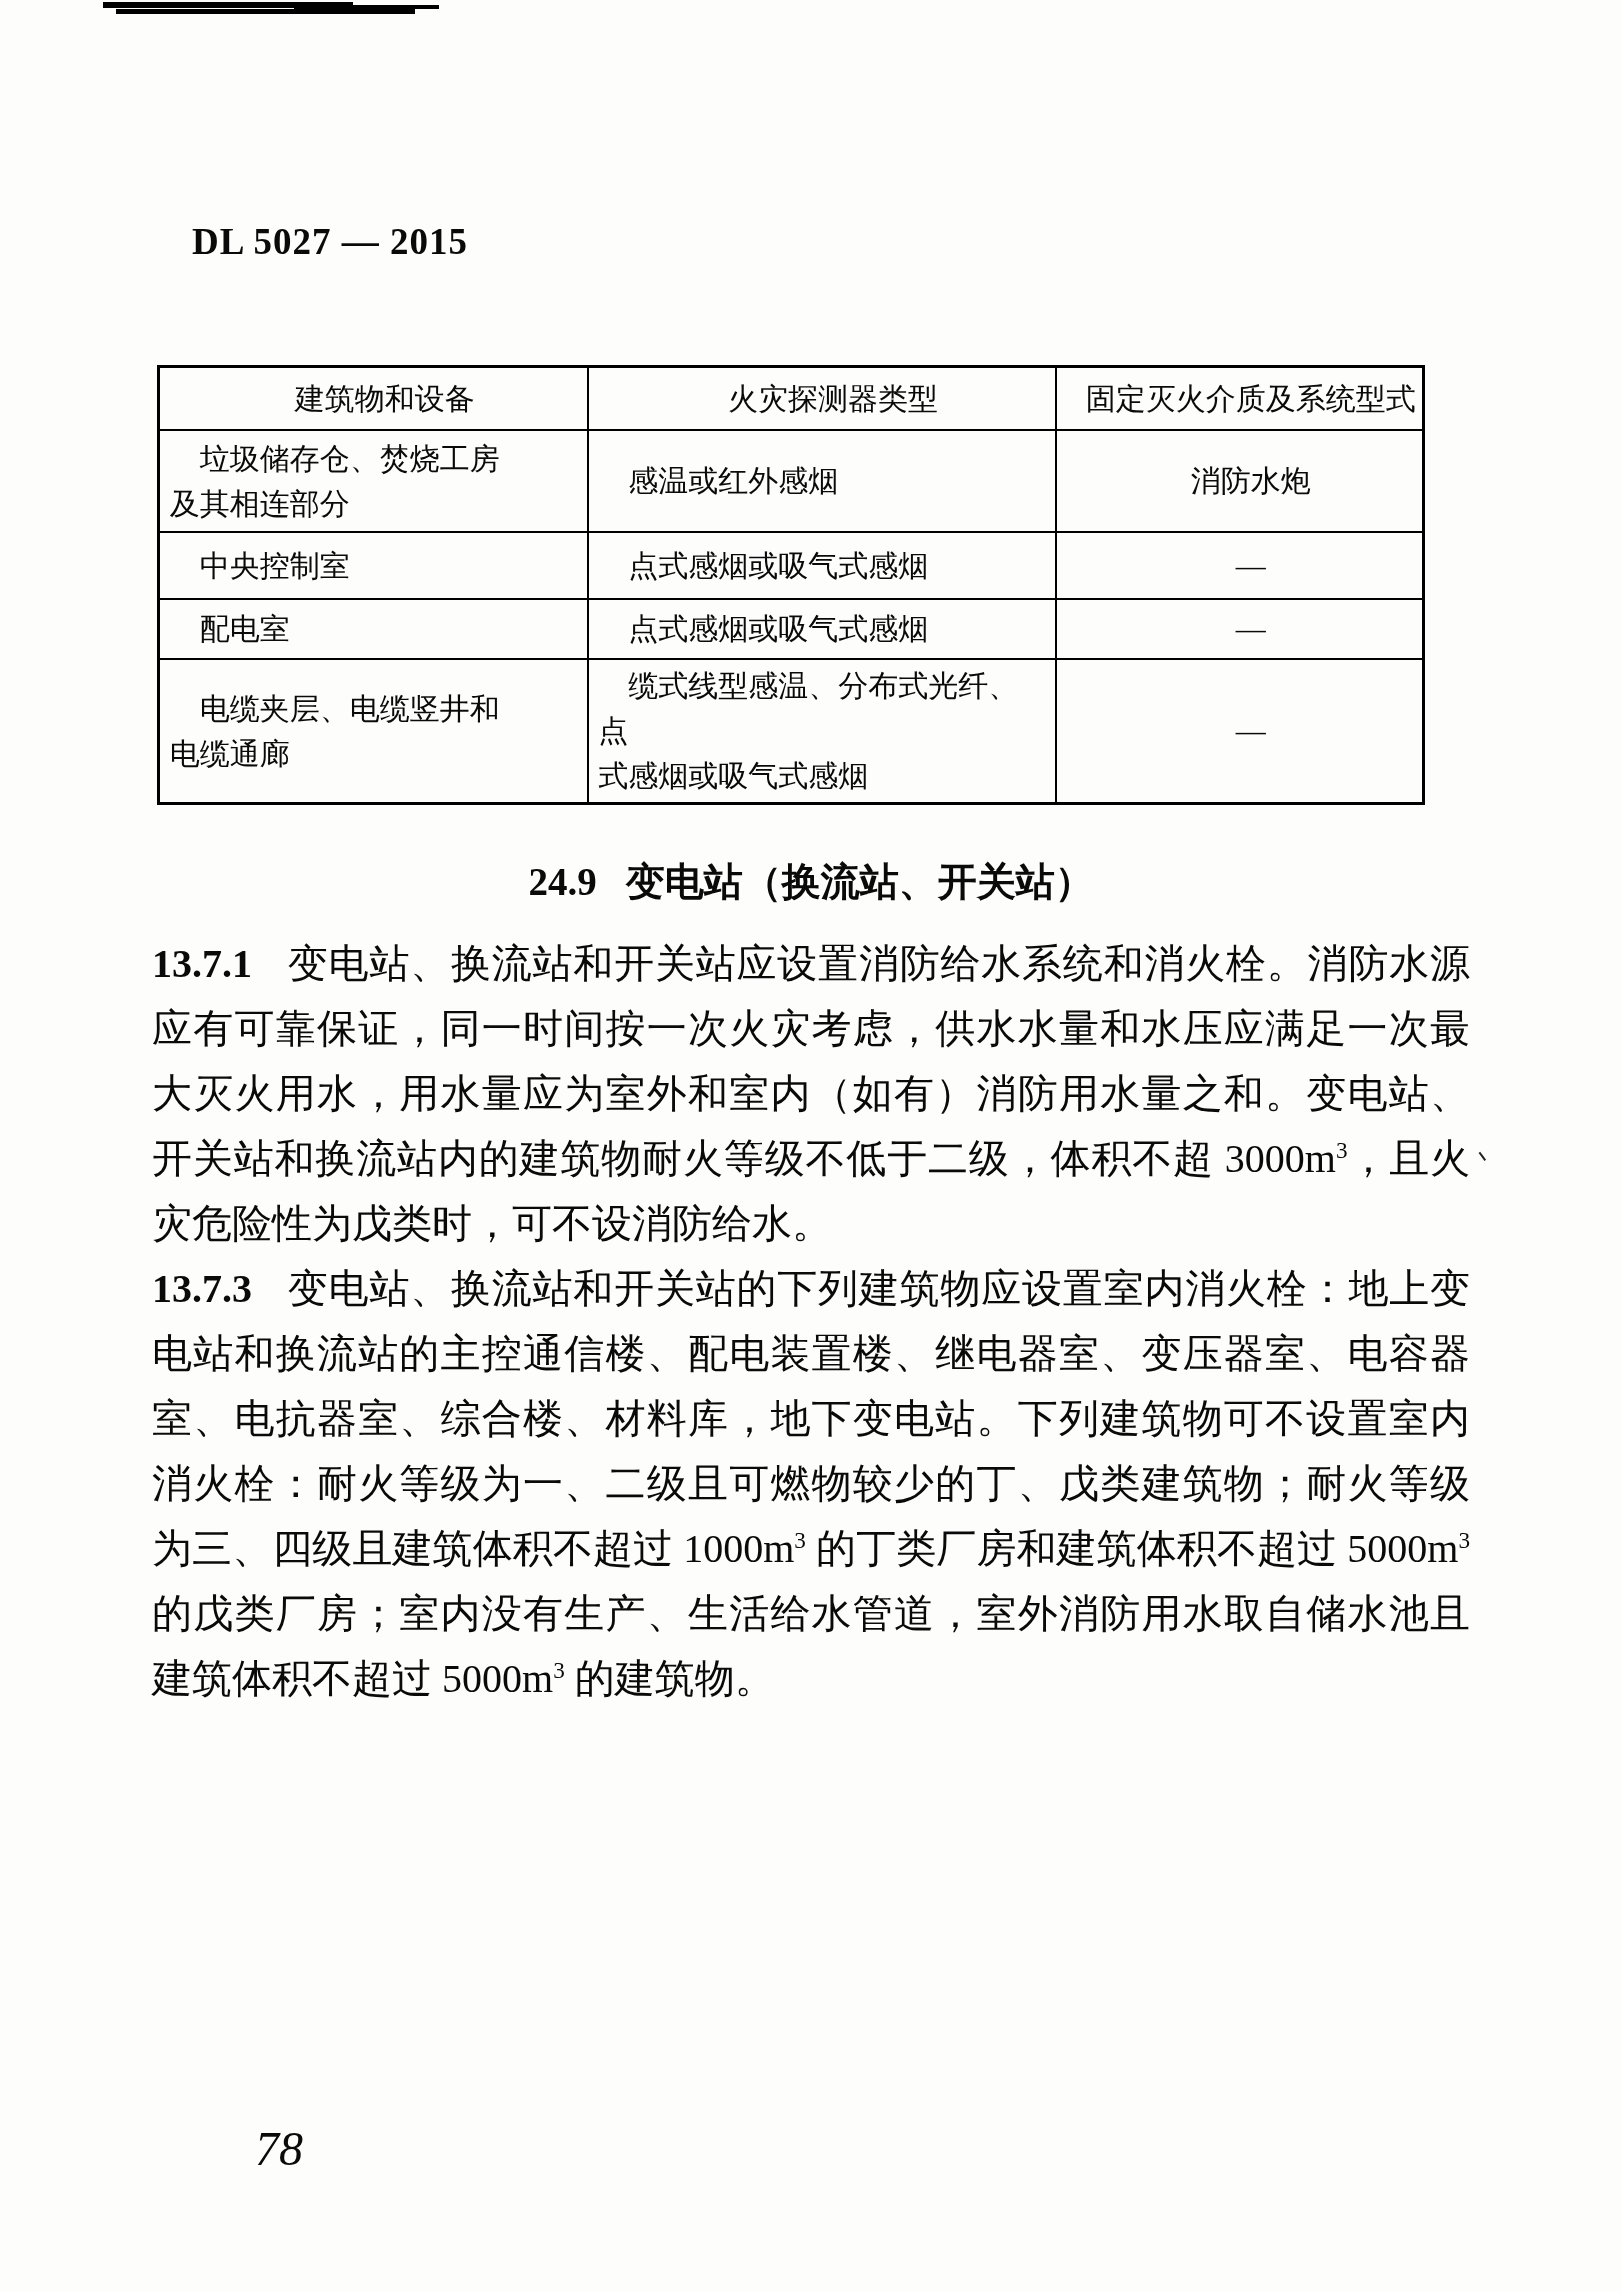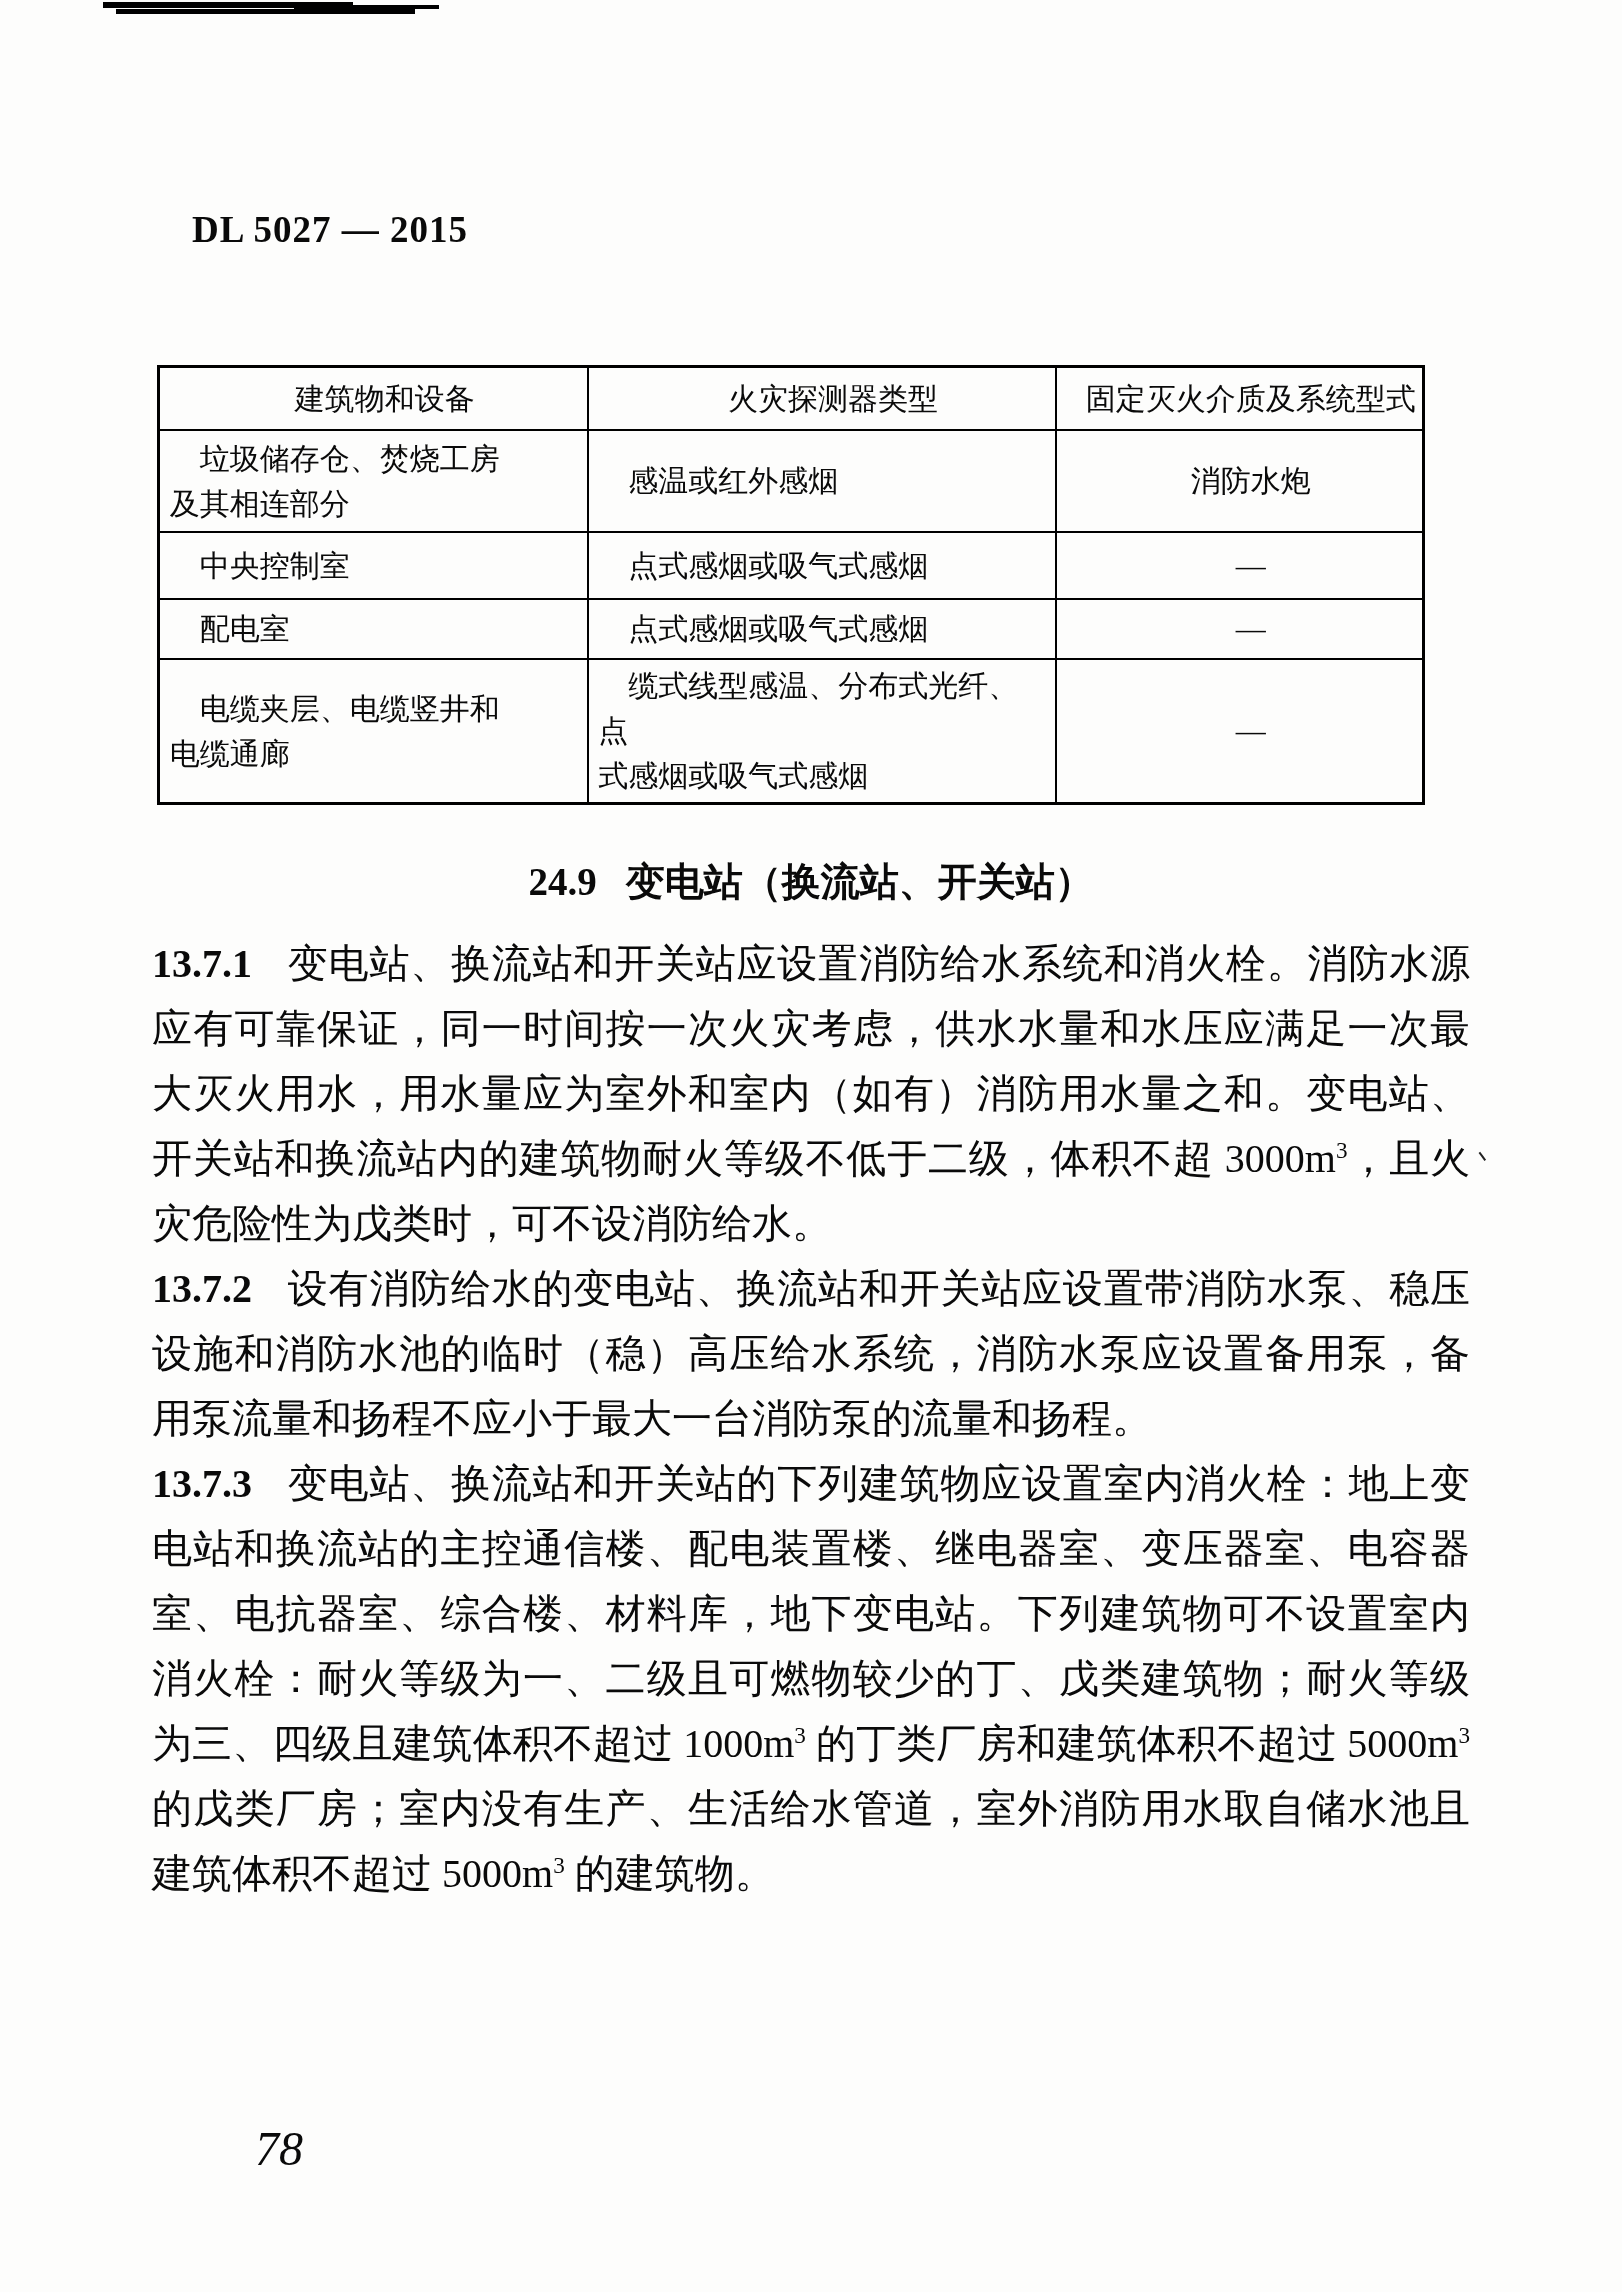--- a/index.html
+++ b/index.html
@@ -14,21 +14,21 @@
     overflow: hidden;
   }
 
   
   .scan-artifact i { position:absolute; background:#000; display:block; }
   .scan-artifact i:nth-child(1){ left:103px; top:2px;  width:250px; height:5.9px; }
   .scan-artifact i:nth-child(2){ left:116px; top:8.8px;  width:299px; height:4.9px; }
   .scan-artifact i:nth-child(3){ left:294px; top:4.9px;  width:145px; height:3.9px; }
 
   .doc-code {
-    position:absolute; left:192px; top:208px;
+    position:absolute; left:192px; top:220px;
     font-size:37px; font-weight:bold; letter-spacing:1px;
   }
 
   .table-caption {
     position:absolute; left:157px; top:300px; width:1264px;
     text-align:center; font-size:31px; font-weight:bold;
   }
   .table-caption .cap-label { margin-right:25.5px; }
 
   table.fire-table {
@@ -131,21 +131,20 @@
       </tr>
     </tbody>
   </table>
 
   <div class="section-heading">
     <span class="h-num">24.9</span><span>变电站（换流站、开关站）</span>
   </div>
 
   <div class="body-text">
     <p><span class="num">13.7.1</span><span>变电站、换流站和开关站应设置消防给水系统和消火栓。消防水源应有可靠保证，同一时间按一次火灾考虑，供水水量和水压应满足一次最大灭火用水，用水量应为室外和室内（如有）消防用水量之和。变电站、开关站和换流站内的建筑物耐火等级不低于二级，体积不超 3000m</span><span class="sup">3</span><span>，且火灾危险性为戊类时，可不设消防给水。</span></p>
-    <p><span class="num">13.7.2</span><span>设有消防给水的变电站、换流站和开关站应设置带消防水泵、稳压设施和消防水池的临时（稳）高压给水系统，消防水泵应设置备用泵，备用泵流量和扬程不应小于最大一台消防泵的流量和扬程。</span></p>
     <p><span class="num">13.7.3</span><span>变电站、换流站和开关站的下列建筑物应设置室内消火栓：地上变电站和换流站的主控通信楼、配电装置楼、继电器室、变压器室、电容器室、电抗器室、综合楼、材料库，地下变电站。下列建筑物可不设置室内消火栓：耐火等级为一、二级且可燃物较少的丁、戊类建筑物；耐火等级为三、四级且建筑体积不超过 1000m</span><span class="sup">3</span><span> 的丁类厂房和建筑体积不超过 5000m</span><span class="sup">3</span><span> 的戊类厂房；室内没有生产、生活给水管道，室外消防用水取自储水池且建筑体积不超过 5000m</span><span class="sup">3</span><span> 的建筑物。</span></p>
   </div>
 
   <div class="margin-mark">丶</div>
 
   <div class="page-number">78</div>
 
 </div>
 
 

